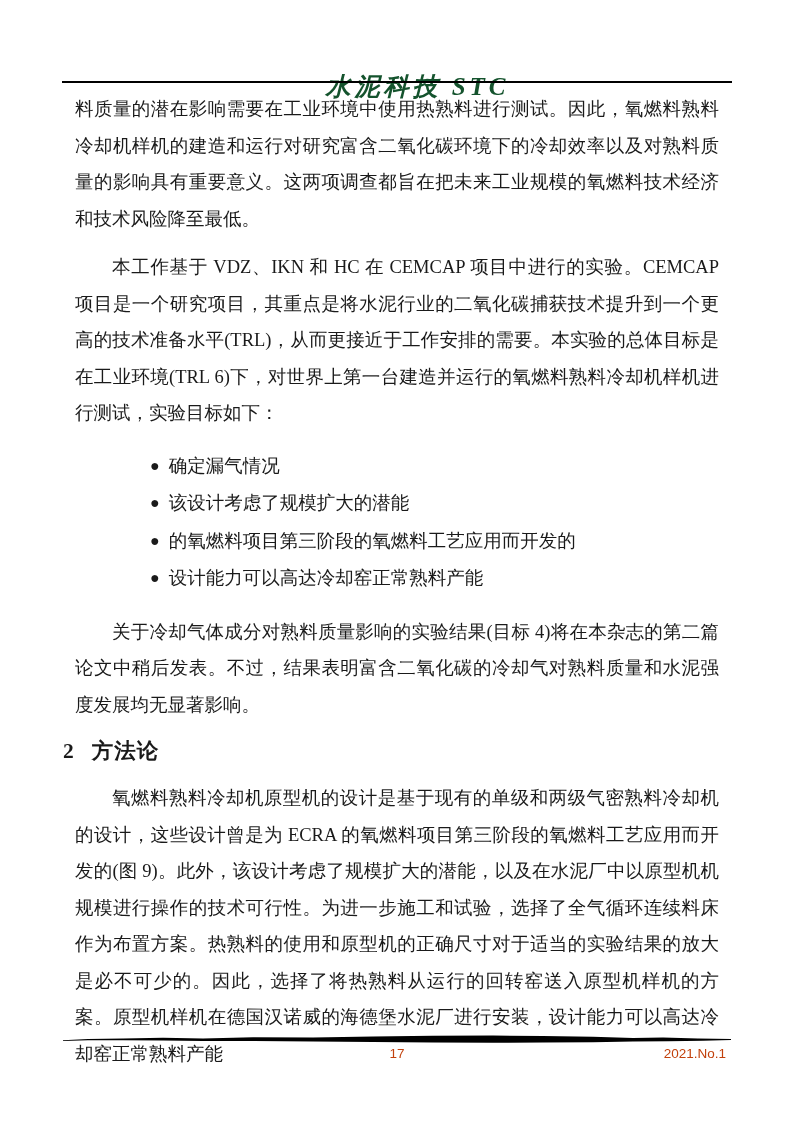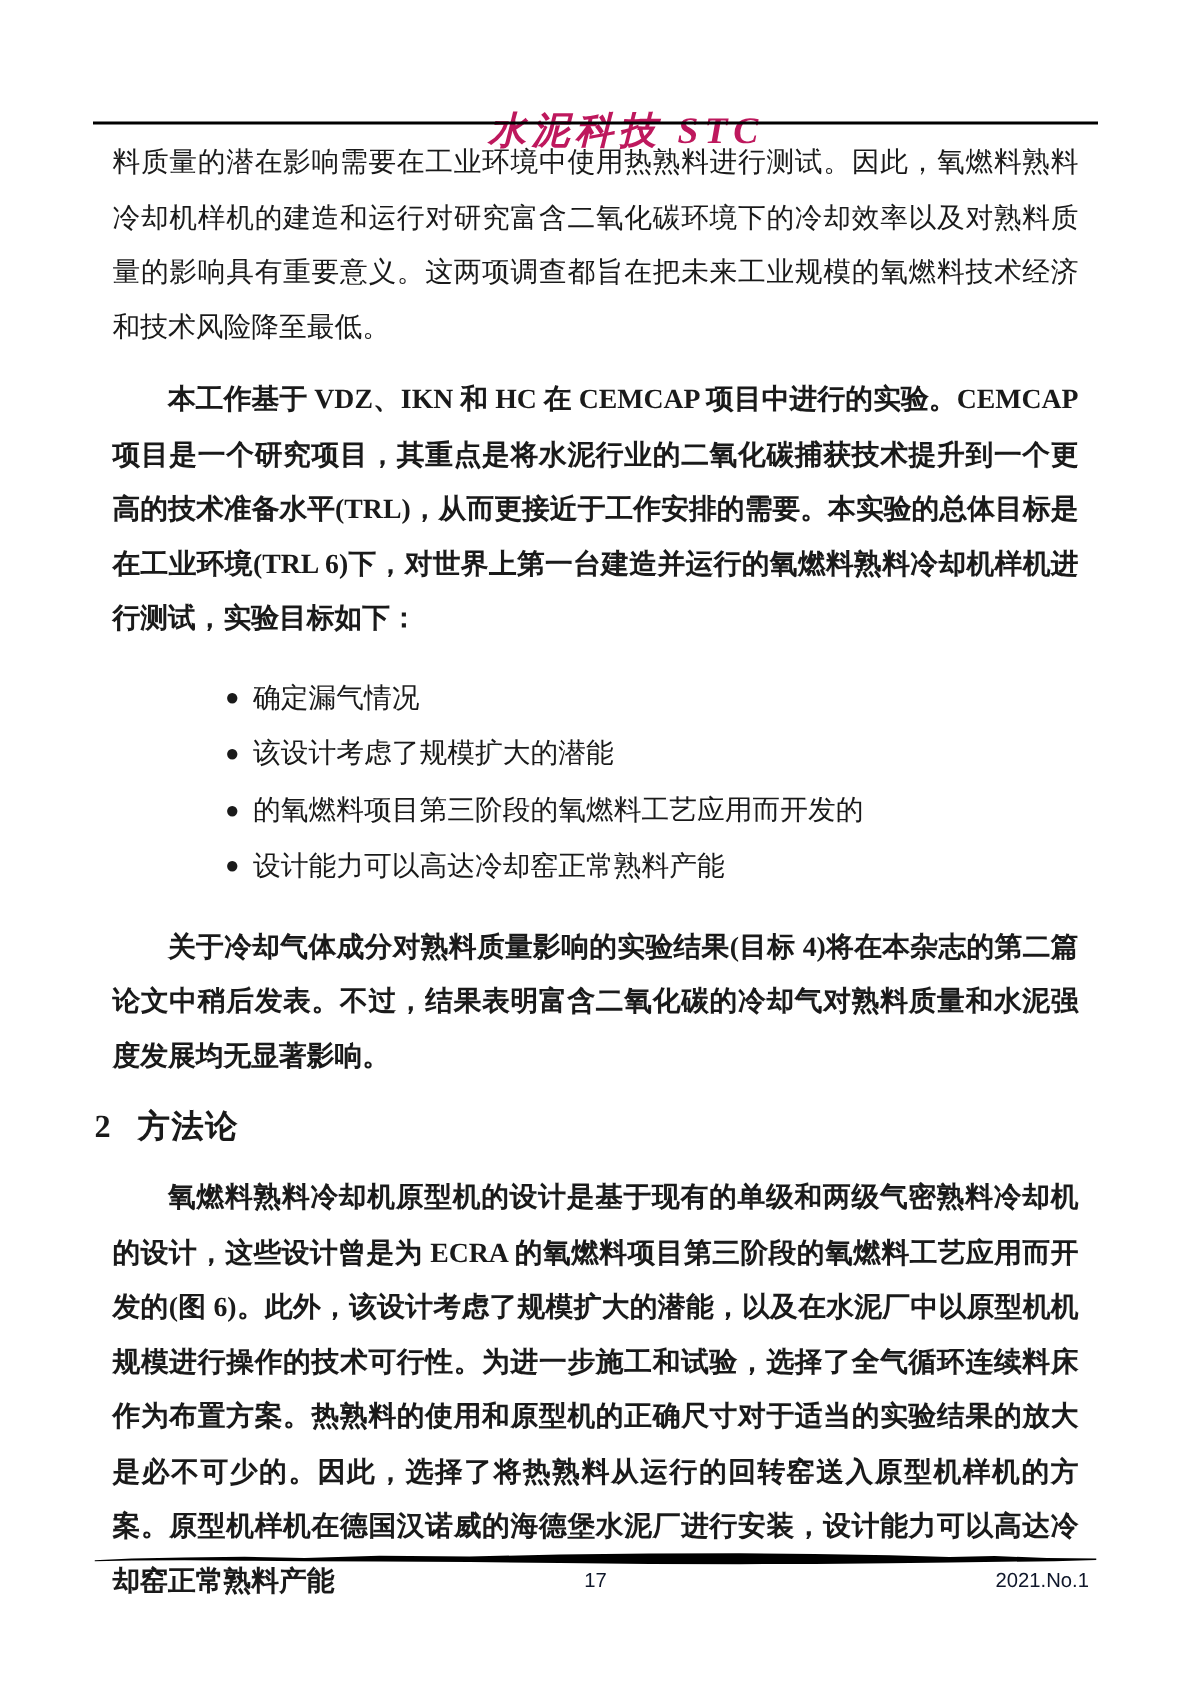--- a/index.html
+++ b/index.html
@@ -24,21 +24,21 @@
   .journal-header {
     position: absolute;
     top: 42px;
     left: 63px;
     width: 668px;
     text-align: center;
     font-size: 25px;
     font-weight: bold;
     font-style: italic;
     letter-spacing: 4px;
-    color: #be185d;
+    color: #14532d;
     white-space: pre;
   }
   .header-rule {
     position: absolute;
     top: 81px;
     left: 62px;
     width: 670px;
     height: 0;
     border-top: 2px solid #000000;
   }
@@ -47,21 +47,21 @@
     position: absolute;
     top: 79px;
     left: 63px;
     width: 668px;
     font-size: 18.5px;
     line-height: 36.5px;
     text-align: justify;
     text-justify: inter-ideograph;
   }
   .content p { margin: 12px; }
-  .content p.indent { text-indent: 37px; font-weight: bold; }
+  .content p.indent { text-indent: 37px; }
   ul.objectives {
     list-style: none;
     margin: 16px;
     padding: 0 0 0 71px;
   }
   ul.objectives li { text-align: left; }
   .bullet-marker {
     display: inline-block;
     font-size: 16px;
     margin-right: 9px;
@@ -90,21 +90,21 @@
   }
   .footer-divider svg { display: block; }
   .footer-text {
     position: absolute;
     top: 1046px;
     left: 63px;
     width: 668px;
     height: 20px;
     font-family: "Liberation Sans", "DejaVu Sans", sans-serif;
     font-size: 13.5px;
-    color: #0f172a;
+    color: #c2410c;
   }
   .page-number {
     position: absolute;
     left: 0; right: 0;
     text-align: center;
   }
   .issue-label {
     position: absolute;
     right: 5px;
     top: 0;
@@ -138,21 +138,21 @@
         <span class="bullet-marker">●</span><span>设计能力可以高达冷却窑正常熟料产能</span>
       </li>
     </ul>
 
     <p class="indent">关于冷却气体成分对熟料质量影响的实验结果(目标 4)将在本杂志的第二篇论文中稍后发表。不过，结果表明富含二氧化碳的冷却气对熟料质量和水泥强度发展均无显著影响。</p>
 
     <h2 class="section-heading">
       <span class="sec-num">2</span><span class="sec-title">方法论</span>
     </h2>
 
-    <p class="indent">氧燃料熟料冷却机原型机的设计是基于现有的单级和两级气密熟料冷却机的设计，这些设计曾是为 ECRA 的氧燃料项目第三阶段的氧燃料工艺应用而开发的(图 6)。此外，该设计考虑了规模扩大的潜能，以及在水泥厂中以原型机机规模进行操作的技术可行性。为进一步施工和试验，选择了全气循环连续料床作为布置方案。热熟料的使用和原型机的正确尺寸对于适当的实验结果的放大是必不可少的。因此，选择了将热熟料从运行的回转窑送入原型机样机的方案。原型机样机在德国汉诺威的海德堡水泥厂进行安装，设计能力可以高达冷却窑正常熟料产能</p>
+    <p class="indent">氧燃料熟料冷却机原型机的设计是基于现有的单级和两级气密熟料冷却机的设计，这些设计曾是为 ECRA 的氧燃料项目第三阶段的氧燃料工艺应用而开发的(图 9)。此外，该设计考虑了规模扩大的潜能，以及在水泥厂中以原型机机规模进行操作的技术可行性。为进一步施工和试验，选择了全气循环连续料床作为布置方案。热熟料的使用和原型机的正确尺寸对于适当的实验结果的放大是必不可少的。因此，选择了将热熟料从运行的回转窑送入原型机样机的方案。原型机样机在德国汉诺威的海德堡水泥厂进行安装，设计能力可以高达冷却窑正常熟料产能</p>
   </div>
 
   <div class="footer-divider">
     <svg width="668" height="12" viewBox="0 0 668 10">
       <polygon fill="#000000" points="
         0,5.2 25,4 60,3.4 100,2.8 140,3.6 190,2.2 250,2.6 310,1.4 370,0.7 430,0.5 480,1 530,1.8 570,3 600,2.4 635,3.6 668,4
         668,5 640,5.8 605,6.2 570,6.6 530,7.2 480,7.6 430,7.8 370,7.6 310,7 250,6.4 190,6 140,5.9 100,5.5 60,5.2 25,5.3 0,5.9"></polygon>
     </svg>
   </div>
   <div class="footer-text">

